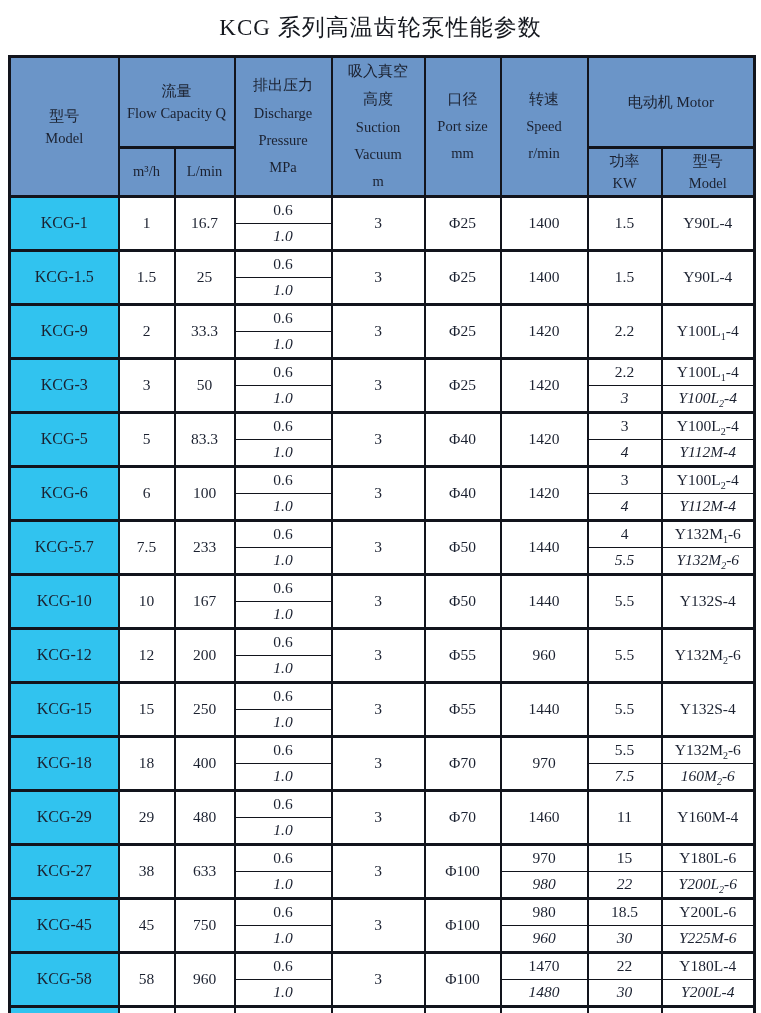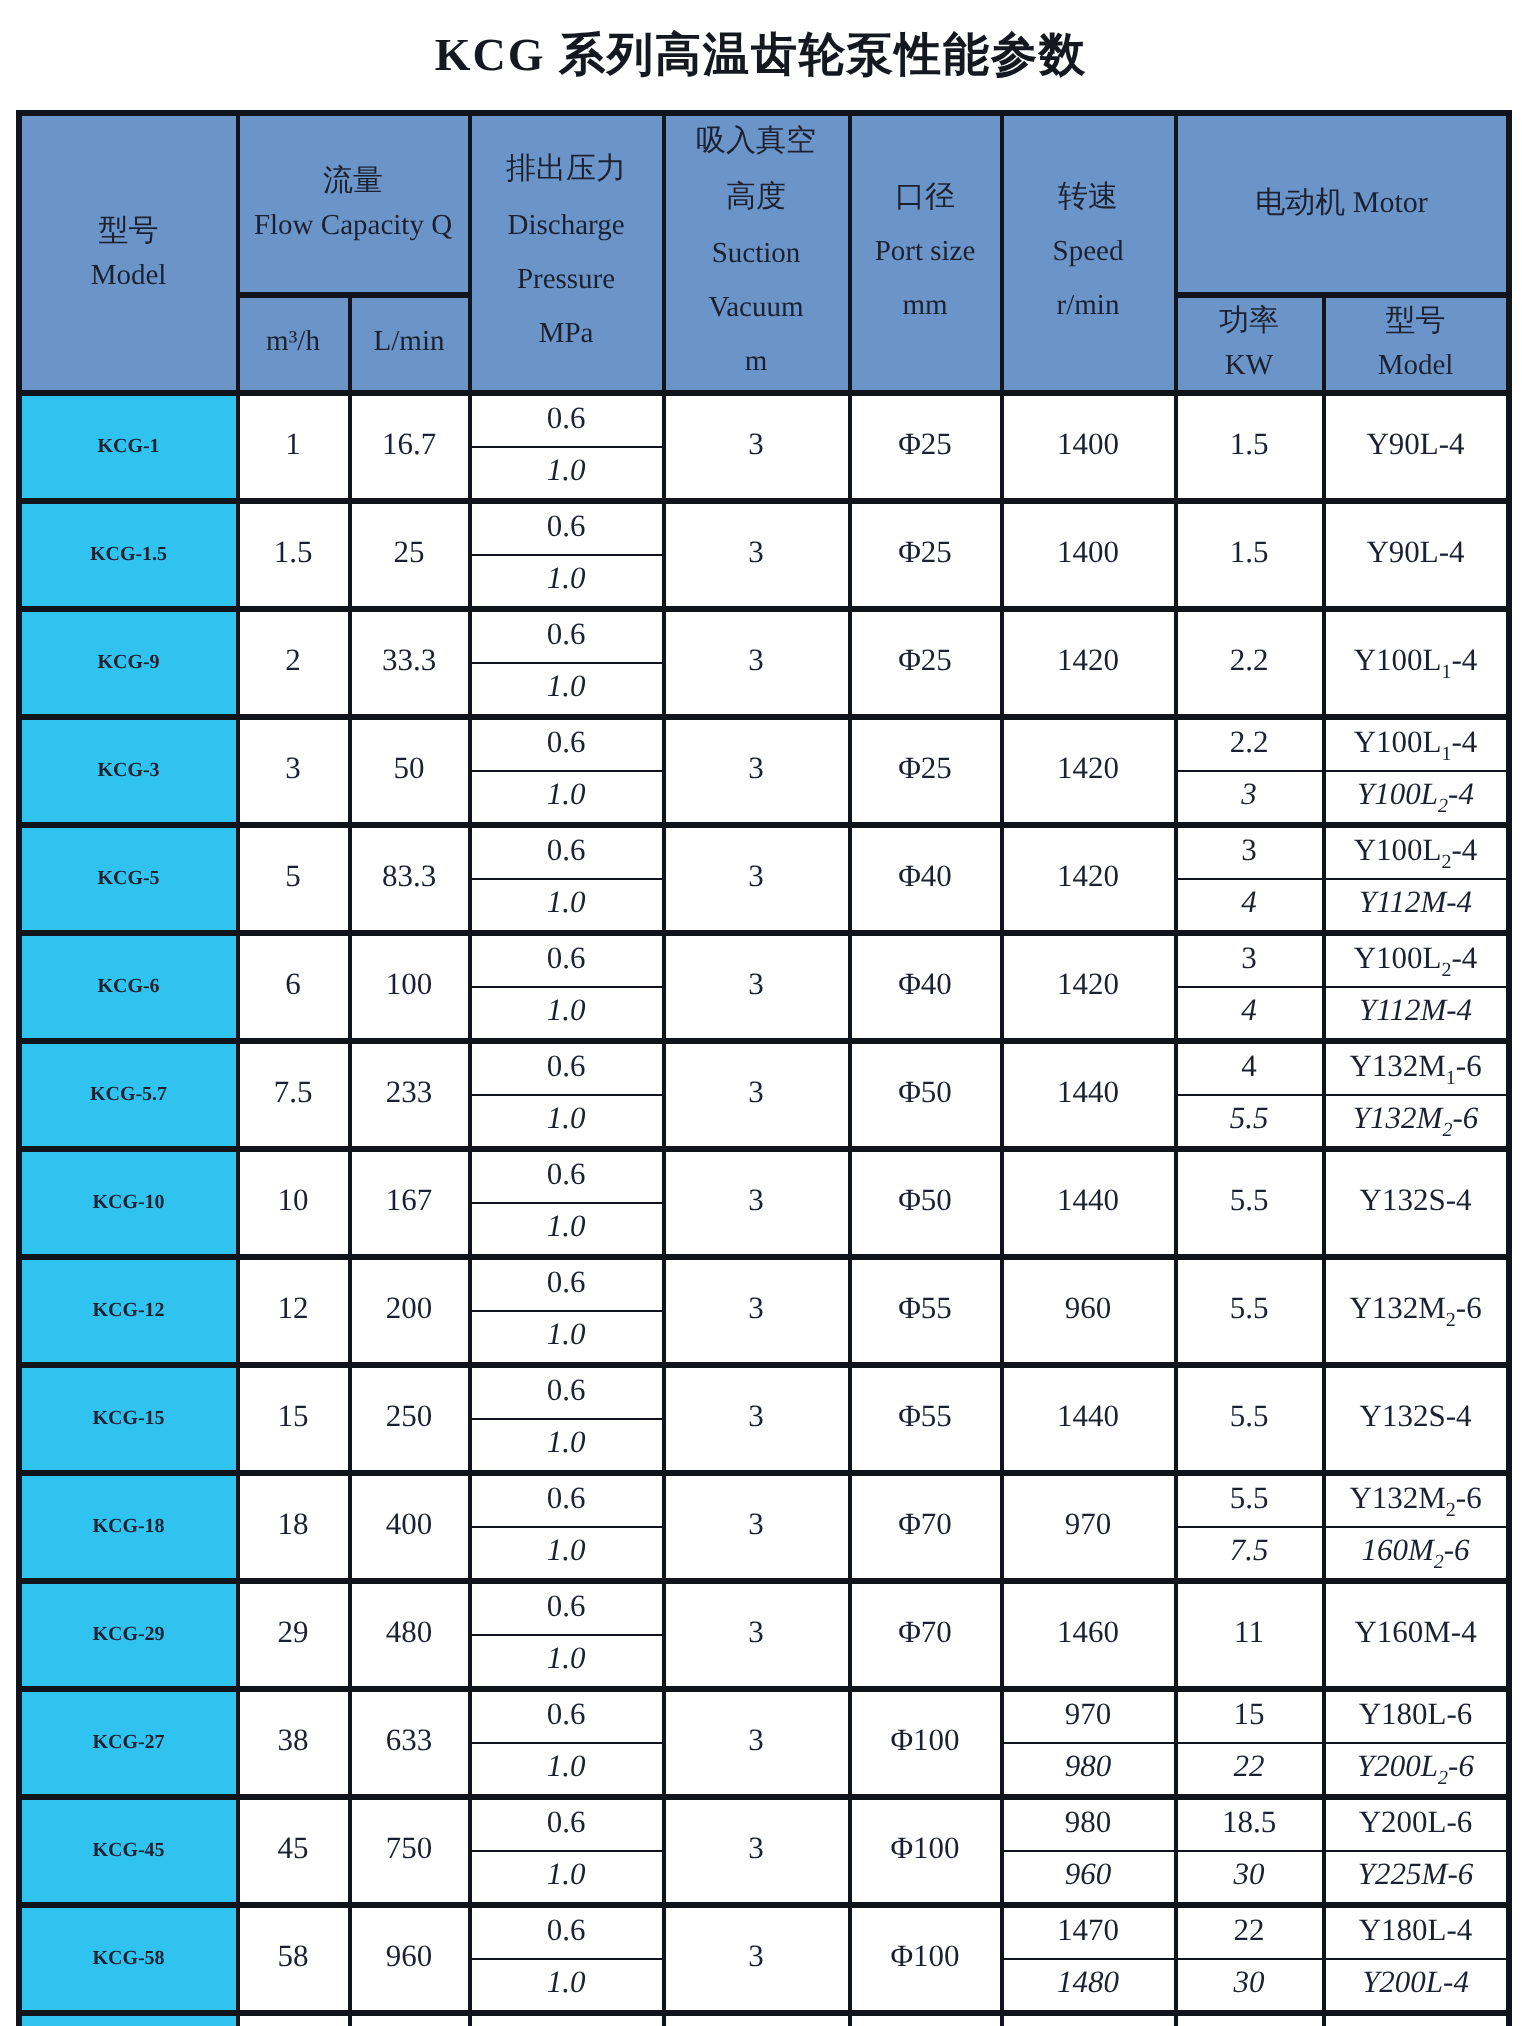--- a/index.html
+++ b/index.html
@@ -10,21 +10,21 @@
   }
   html,body{margin:0;padding:0;background:#ffffff;}
   body{
     width:761px;height:1013px;
     font-family:"Liberation Serif","DejaVu Serif",serif;
     color:var(--text);
   }
   .page-title{
     text-align:center;
     font-size:23px;
-    font-weight:bold;
+    font-weight:normal;
     letter-spacing:1px;
     padding-top:12px;
     margin:0 0 12px 0;
     color:#15181f;
   }
   table.spec{
     border-collapse:collapse;
     table-layout:fixed;
     margin-left:8px;
     width:745px;
@@ -50,22 +50,21 @@
   th .zh{font-size:15px;line-height:1.6;}
   th .en{font-size:14.5px;line-height:1.5;}
   th.tall div{line-height:1.85;}
   tbody td{
     background:#ffffff;
     font-size:15.5px;
     height:25px;
   }
   tbody td.model-cell{
     background:var(--model-bg);
-    font-size:10px;
-    font-weight:bold;
+    font-size:16px;
   }
   tbody tr.pump-first td{border-top-width:3px;}
   tbody td.thin-b{border-bottom-width:1px;}
   tbody td.thin-t{border-top-width:1px;font-style:italic;}
   sub{font-size:10px;line-height:0;}
 </style>
 </head>
 <body>
 
 <h1 class="page-title">KCG 系列高温齿轮泵性能参数</h1>

